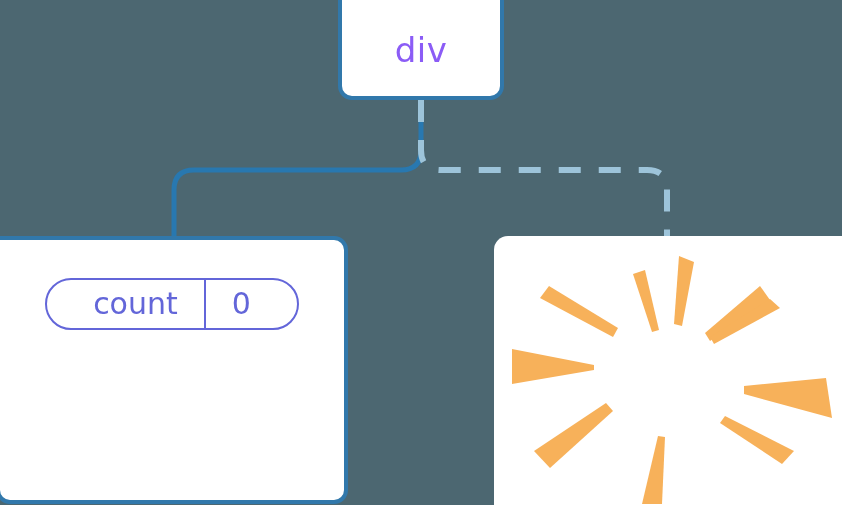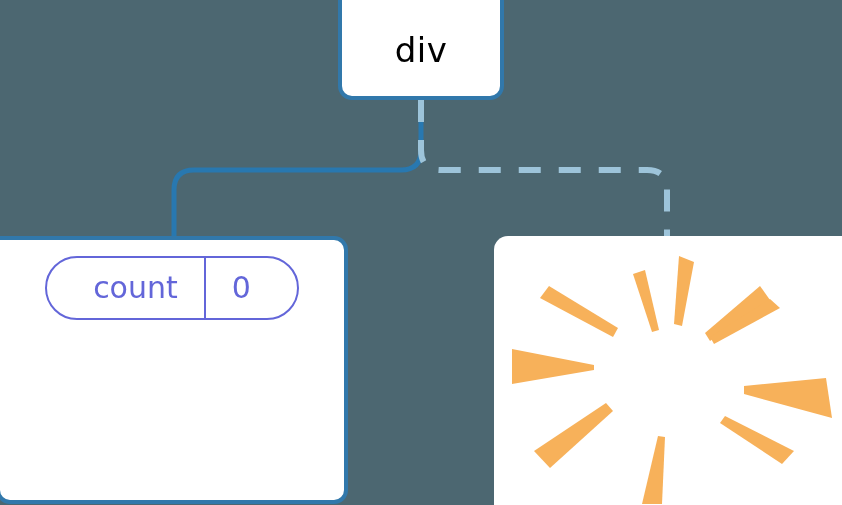--- a/index.html
+++ b/index.html
@@ -44,21 +44,21 @@
     width: 166px;
     height: 104px;
     border: 4px solid #3178ab;
     border-radius: 0 0 14px 14px;
     display: flex;
     align-items: center;
     justify-content: center;
   }
   .node-div .node-title {
     font-size: 34px;
-    color: #000000;
+    color: #8b5cf6;
     letter-spacing: 0.5px;
     line-height: 1;
     margin-top: 4px;
   }
 
   .node-counter {
     left: -4px;
     top: 236px;
     width: 352px;
     height: 268px;
@@ -71,26 +71,26 @@
   .node-counter .node-title {
     font-size: 33px;
     color: #2e72a0;
     margin-top: 50px;
     letter-spacing: 0.3px;
     line-height: 1;
   }
 
   
   .state-pill {
-    margin-top: 16px;
+    margin-top: 38px;
     display: flex;
     align-items: stretch;
     border: 2px solid #6366d9;
     border-radius: 999px;
-    height: 64px;
+    height: 52px;
     box-sizing: border-box;
   }
   .state-pill .pill-key {
     display: flex;
     align-items: center;
     justify-content: center;
     padding: 0 26px 0 46px;
     font-size: 30px;
     color: #6366d9;
     line-height: 1;

